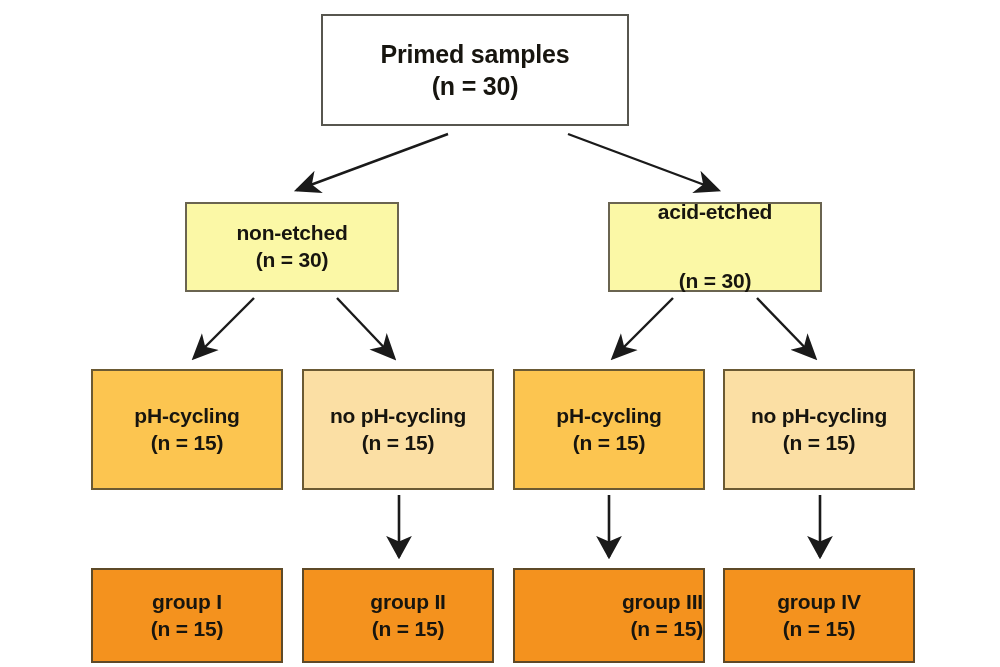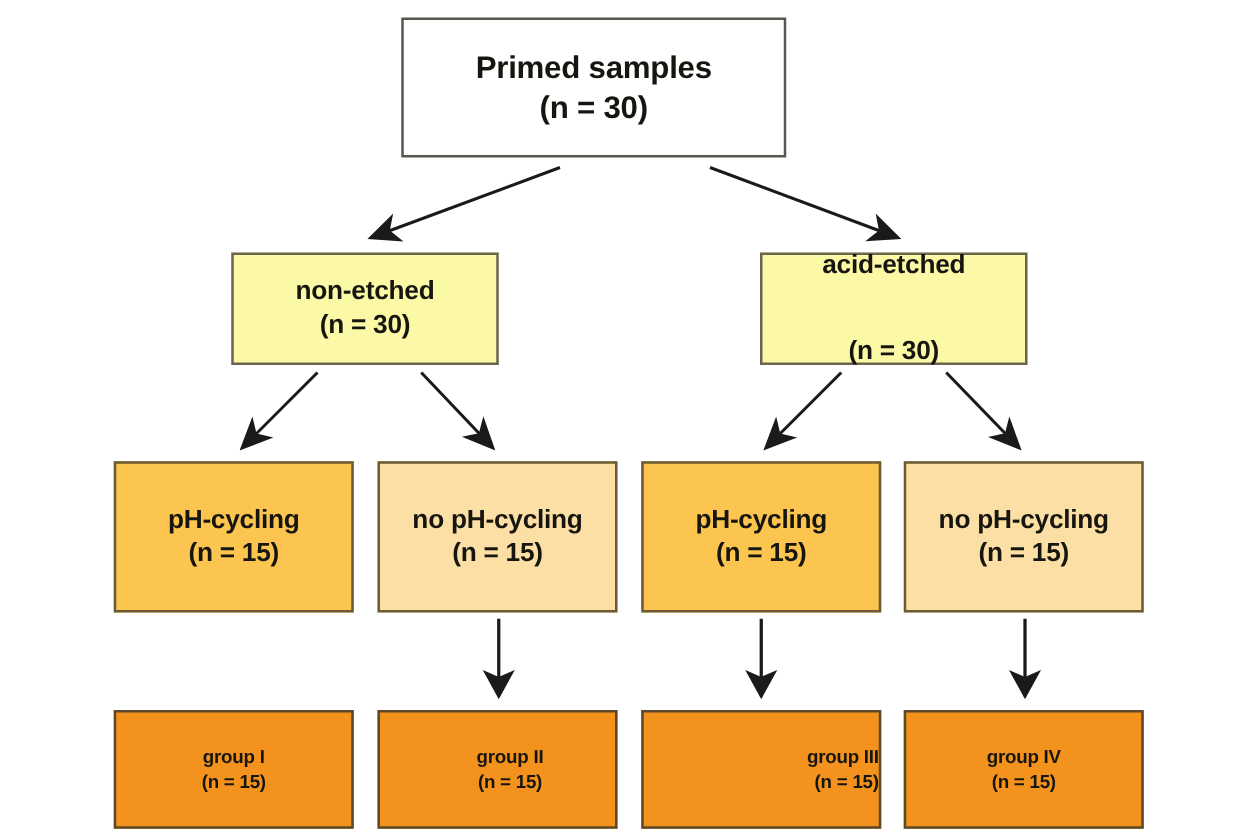--- a/index.html
+++ b/index.html
@@ -44,21 +44,21 @@
   .node .count {
     font-weight: bold;
   }
   .root {
     font-size: 25px;
     border-color: #57564f;
     border-width: 2px;
   }
   .level2 { font-size: 21px; }
   .level3 { font-size: 21px; }
-  .level4 { font-size: 15px; }
+  .level4 { font-size: 21px; }
   .level4 .title, .level4 .count { font-weight: bold; }
 </style>
 </head>
 <body>
 
 <div id="flowchart">
 
   <svg class="edges" viewBox="0 0 1000 667" width="1000" height="667" xmlns="http://www.w3.org/2000/svg">
     <defs>
       <marker id="barb" viewBox="0 0 12 12" refX="10.5" refY="6" markerWidth="11" markerHeight="11" orient="auto-start-reverse">

